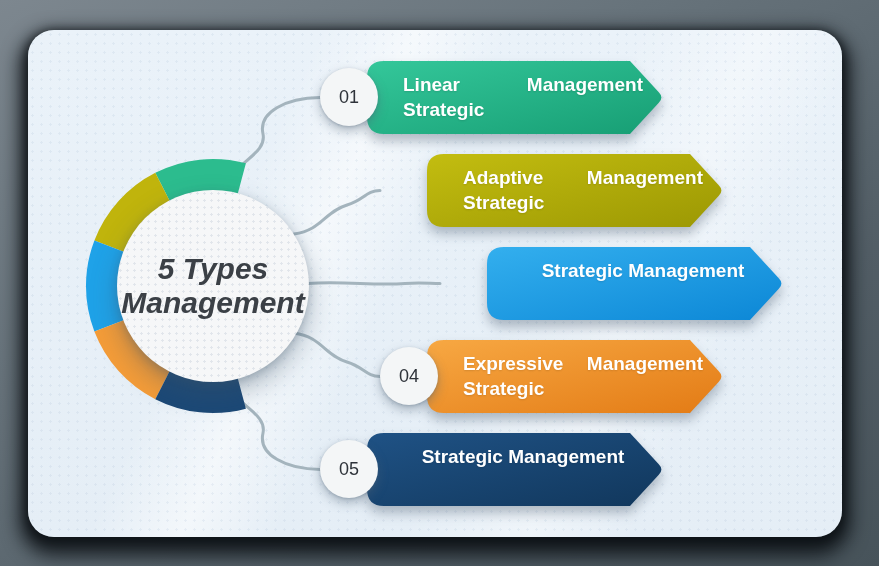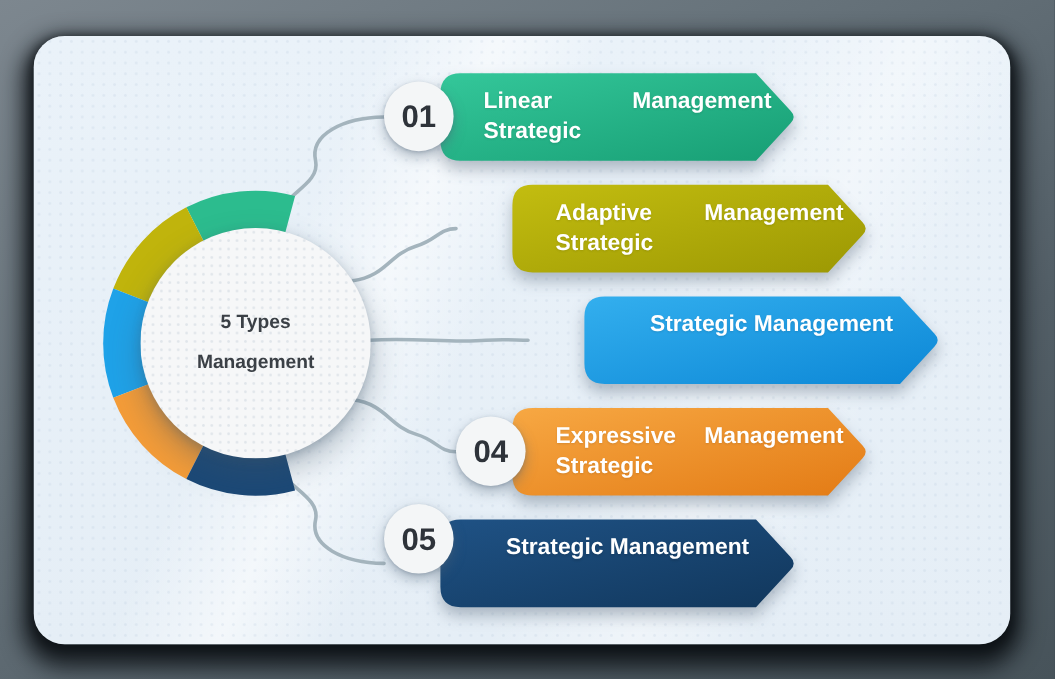--- a/index.html
+++ b/index.html
@@ -19,35 +19,35 @@
   svg.layer{position:absolute;left:0;top:0;}
   .connector{fill:none;stroke-width:3;stroke-linecap:round;}
   .banner-shape{filter:drop-shadow(0 7px 6px rgba(40,60,80,0.32));}
   .arc-seg{stroke:none;}
   .center-circle{
     position:absolute;left:117px;top:190px;width:192px;height:192px;border-radius:50%;
     background:radial-gradient(rgba(170,185,200,0.28) 1px,transparent 1.2px) 0 0/7px 7px,#f6f7f8;
     box-shadow:0 12px 26px rgba(60,85,105,0.38),0 3px 8px rgba(60,85,105,0.25);
     display:flex;align-items:center;justify-content:center;text-align:center;
   }
-  .center-title{font-size:16px;font-weight:700;line-height:34px;color:#3b4046;}
+  .center-title{font-size:30px;font-weight:700;line-height:34px;color:#3b4046;font-style:italic;}
   .num-circle{
     position:absolute;width:58px;height:58px;border-radius:50%;
     background:#f4f6f7;
     box-shadow:0 5px 11px rgba(80,100,120,0.42),0 1px 3px rgba(80,100,120,0.3);
     display:flex;align-items:center;justify-content:center;
-    font-size:26px;font-weight:700;color:#2e333a;
+    font-size:18px;font-weight:400;color:#2e333a;
   }
   .banner-label{
     position:absolute;width:240px;height:52px;
     display:flex;flex-direction:row;justify-content:center;
     font-size:19px;font-weight:700;line-height:25px;color:#ffffff;
     text-shadow:0 1px 2px rgba(0,0,0,0.12);
   }
-  .r1{top:68px}.r2{top:161px}.r3{top:254px}.r4{top:347px}.r5{top:420px}
+  .r1{top:68px}.r2{top:161px}.r3{top:254px}.r4{top:347px}.r5{top:440px}
 </style>
 </head>
 <body>
 
 <div class="stage">
   <div class="card"></div>
 
   <svg class="layer" width="879" height="566" viewBox="0 0 879 566">
     <defs>
       <linearGradient id="g1" x1="0" y1="0" x2="1" y2="1">

